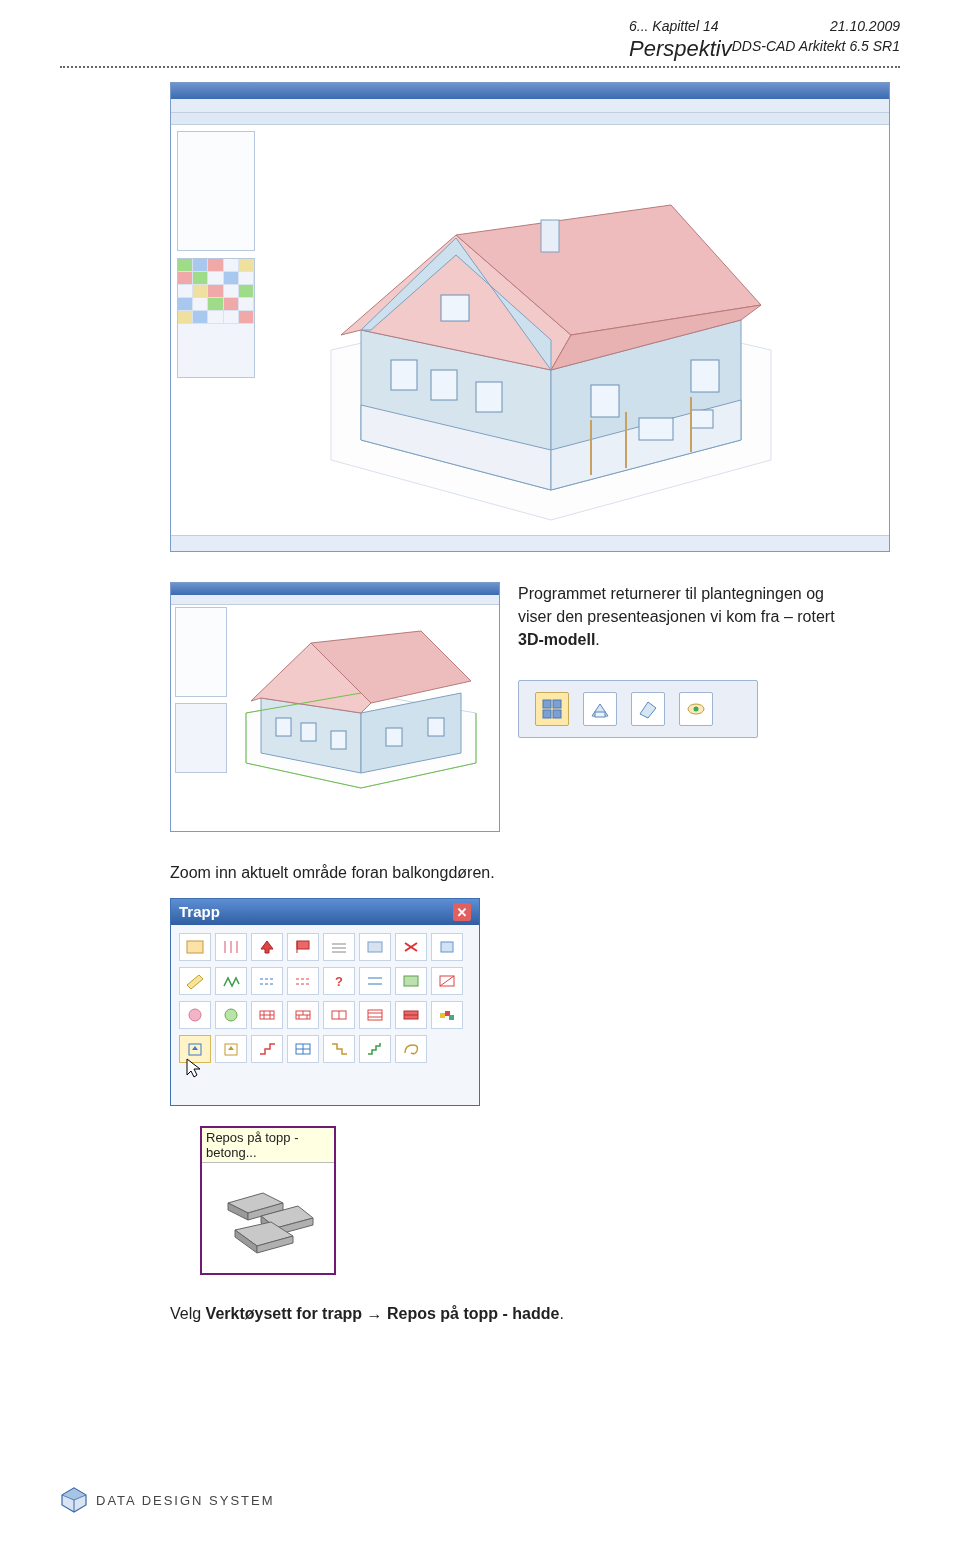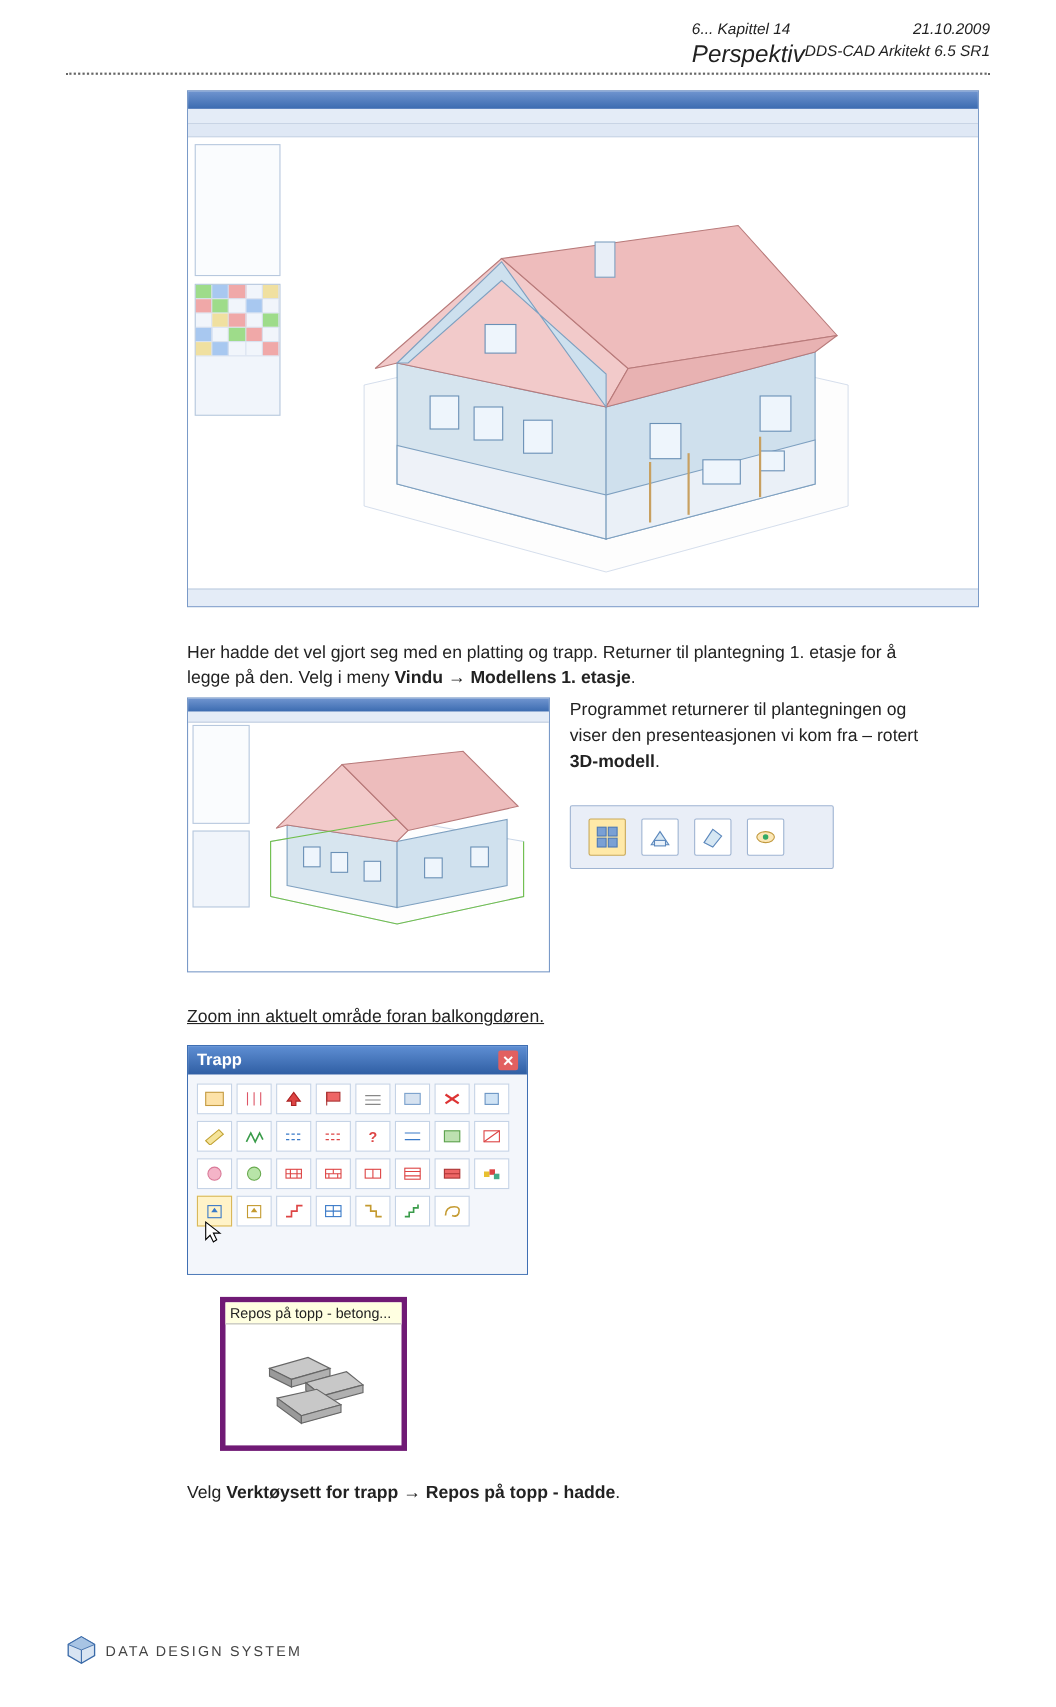--- a/index.html
+++ b/index.html
@@ -100,21 +100,21 @@
   .toolbar-strip {
     width: 240px; height: 58px;
     background: #e9eef7;
     border: 1px solid #9fb4d2;
     border-radius: 2px;
     margin-bottom: 12px;
     display: flex; align-items: center; gap: 14px; padding: 0 16px;
   }
   .tb-btn { width: 34px; height: 34px; background: #fff; border: 1px solid #9fb4d2; border-radius: 2px; display:flex;align-items:center;justify-content:center;}
   .tb-btn.sel { background: #ffe9a8; border-color: #c9a95a; }
-  .para-zoom { margin: 32px 0 16px 0; font-size: 16px; text-decoration: underline; }
+  .para-zoom { margin: 32px 0 16px 0; font-size: 16px; }
   .trapp-palette {
     width: 310px;
     border: 1px solid #3f6fb3;
     margin: 0 0 20px 0;
   }
   .trapp-title {
     background: linear-gradient(#5e8ed3,#2f5ea3);
     color: #fff; font-weight: bold; font-size: 15px;
     padding: 4px 8px;
     display: flex; justify-content: space-between; 
@@ -123,22 +123,22 @@
   .trapp-body { background: #f3f6fb; padding: 8px; }
   .trapp-row { display:flex; gap: 4px; margin-bottom: 6px; }
   .trapp-icon {
     width: 32px; height: 28px;
     background: #fff;
     border: 1px solid #c5d3e6;
     display: flex; align-items: center; justify-content: center;
   }
   .trapp-icon.hl { background: #fff3c8; border-color: #d9b85a; }
   .tooltip-box {
-    width: 170px;
-    border: 5px solid #701a75;
+    width: 136px;
+    border: 2px solid #701a75;
     background: #fff;
     margin: 10px 0 0 30px;
   }
   .tooltip-label {
     background: #ffffe1;
     border-bottom: 1px solid #bbb;
     font-size: 13px;
     padding: 2px 4px;
   }
   .tooltip-body { height: 110px; display:flex; align-items:center; justify-content:center; }
@@ -249,23 +249,20 @@
           <div class="palette-cell pc-y"></div>
           <div class="palette-cell pc-b"></div>
           <div class="palette-cell"></div>
           <div class="palette-cell"></div>
           <div class="palette-cell pc-r"></div>
         </div>
     </div>
     <div style="position:absolute;bottom:0;left:0;right:0;height:16px;background:#e4ecf7;border-top:1px solid #c1cee0;"></div>
   </div>
 
-  <p class="para1">
-    <span>Her hadde det vel gjort seg med en platting og trapp. Returner til plantegning 1. etasje for å legge på den. Velg i meny </span><span class="bold">Vindu</span><span> → </span><span class="bold">Modellens 1. etasje</span><span>.</span>
-  </p>
 
   <div class="row2">
     <div class="screenshot-small">
       <div class="ss-titlebar2"></div>
       <div class="ss-menu2"></div>
       <div class="ss-sidebar2"></div>
       <div class="ss-palette2"></div>
       <svg viewBox="0 0 250 180" style="position:absolute;left:65px;top:40px;width:250px;height:180px;">
         <polygon points="10,140 125,165 240,140 240,90 125,70 10,90" fill="#fdfdfd" stroke="#cad7e8"></polygon>
         <polygon points="25,130 125,150 125,90 25,75" fill="#d7e5ef" stroke="#7ea0c0"></polygon>

